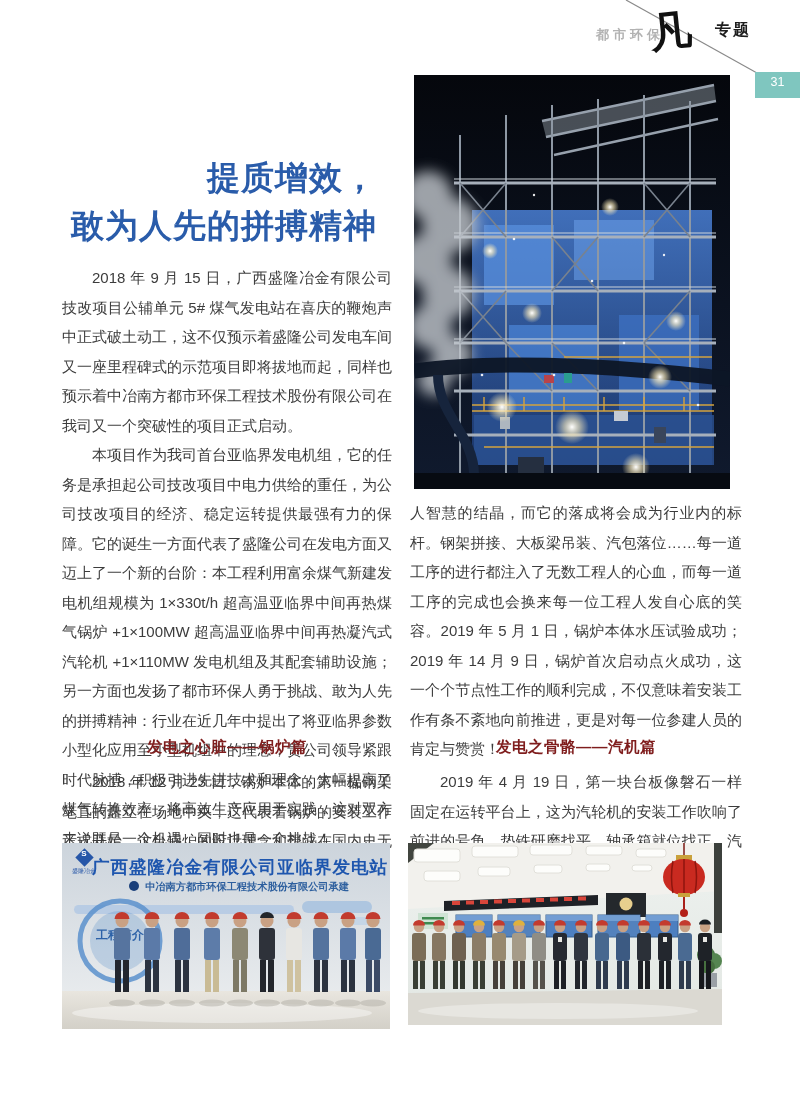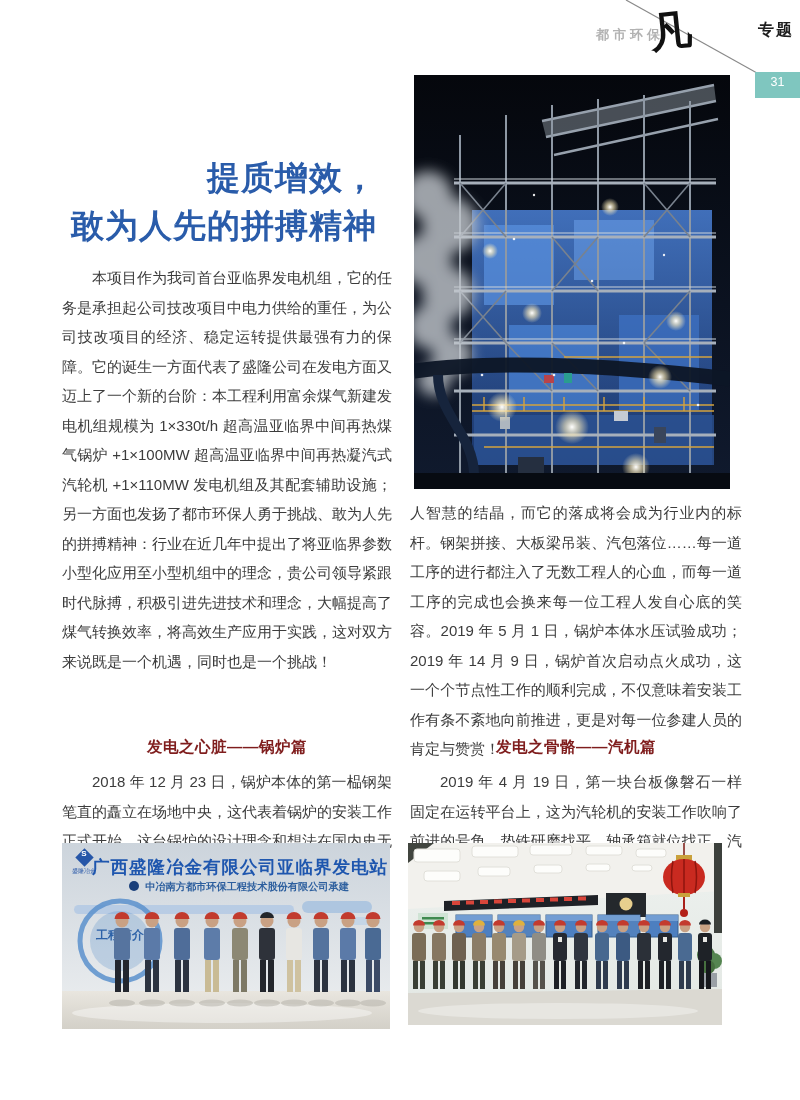--- a/index.html
+++ b/index.html
@@ -3,21 +3,21 @@
 <meta charset="utf-8">
 <style>
   html,body{margin:0;padding:0;background:#ffffff;}
   .page{position:relative;width:800px;height:1100px;background:#ffffff;margin:0 auto;
         font-family:"Liberation Sans",sans-serif;color:#3c3c3c;overflow:hidden;}
 
   
   .brand{position:absolute;left:596px;top:26px;font-size:13px;letter-spacing:4px;color:#b2b2b2;font-weight:bold;}
   .brand-glyph{position:absolute;left:650px;top:4px;font-size:42px;font-weight:bold;color:#111;
                font-family:"DejaVu Serif",serif;transform:rotate(-6deg);}
-  .section-tab{position:absolute;left:758px;top:20px;font-size:16px;font-weight:bold;color:#1d1d1d;letter-spacing:2px;}
+  .section-tab{position:absolute;left:715px;top:20px;font-size:16px;font-weight:bold;color:#1d1d1d;letter-spacing:2px;}
   .header-line{position:absolute;left:0;top:0;width:800px;height:100px;pointer-events:none;}
   .page-num{position:absolute;left:755px;top:72px;width:45px;height:26px;background:#7fc6bf;
             color:#fff;font-size:12.5px;line-height:20px;text-align:center;}
 
   
   .title{position:absolute;left:49px;top:154px;width:328px;text-align:right;
          color:#2a5caa;font-weight:bold;font-size:33px;line-height:48px;letter-spacing:1px;}
 
   
   .col-left{position:absolute;left:62px;top:263px;width:330px;}
@@ -49,20 +49,21 @@
   <div class="brand-glyph">凡</div>
   <div class="section-tab">专题</div>
   <div class="page-num">31</div>
 
   <div class="title">
     <div>提质增效，</div>
     <div>敢为人先的拼搏精神</div>
   </div>
 
   <div class="col-left">
+    <p class="bodytext indent">2018 年 9 月 15 日，广西盛隆冶金有限公司技改项目公辅单元 5# 煤气发电站在喜庆的鞭炮声中正式破土动工，这不仅预示着盛隆公司发电车间又一座里程碑式的示范项目即将拔地而起，同样也预示着中冶南方都市环保工程技术股份有限公司在我司又一个突破性的项目正式启动。</p>
     <p class="bodytext indent">本项目作为我司首台亚临界发电机组，它的任务是承担起公司技改项目中电力供给的重任，为公司技改项目的经济、稳定运转提供最强有力的保障。它的诞生一方面代表了盛隆公司在发电方面又迈上了一个新的台阶：本工程利用富余煤气新建发电机组规模为 1×330t/h 超高温亚临界中间再热煤气锅炉 +1×100MW 超高温亚临界中间再热凝汽式汽轮机 +1×110MW 发电机组及其配套辅助设施；另一方面也发扬了都市环保人勇于挑战、敢为人先的拼搏精神：行业在近几年中提出了将亚临界参数小型化应用至小型机组中的理念，贵公司领导紧跟时代脉搏，积极引进先进技术和理念，大幅提高了煤气转换效率，将高效生产应用于实践，这对双方来说既是一个机遇，同时也是一个挑战！</p>
   </div>
 
   <figure class="photo-main" style="margin:0;">
     <svg viewBox="0 0 316 414" preserveAspectRatio="none">
       <defs>
         <linearGradient id="sky" x1="0" y1="0" x2="0" y2="1">
           <stop offset="0" stop-color="#05070c"></stop>
             <stop offset=".55" stop-color="#0b1220"></stop>
             <stop offset="1" stop-color="#101a2e"></stop>

